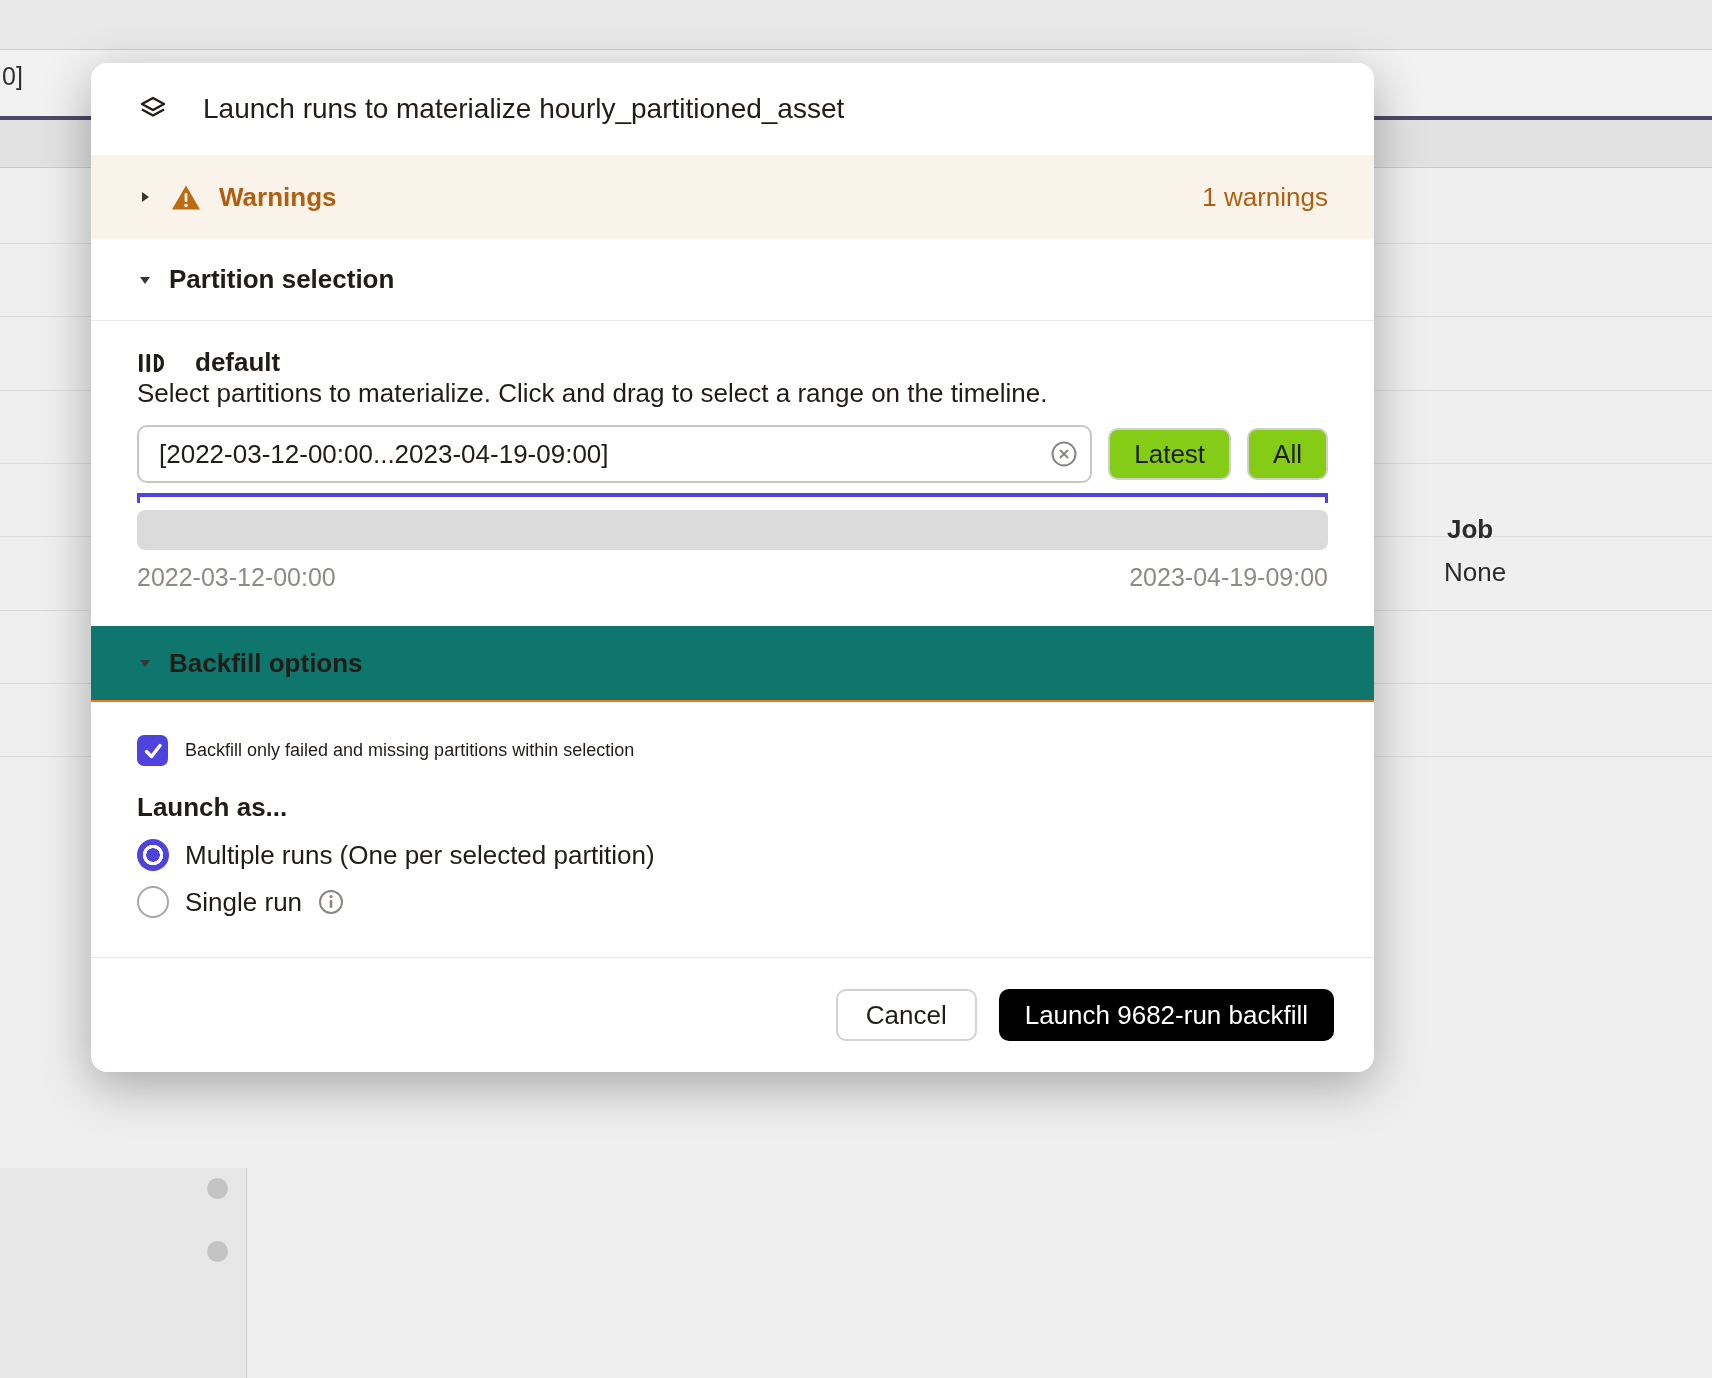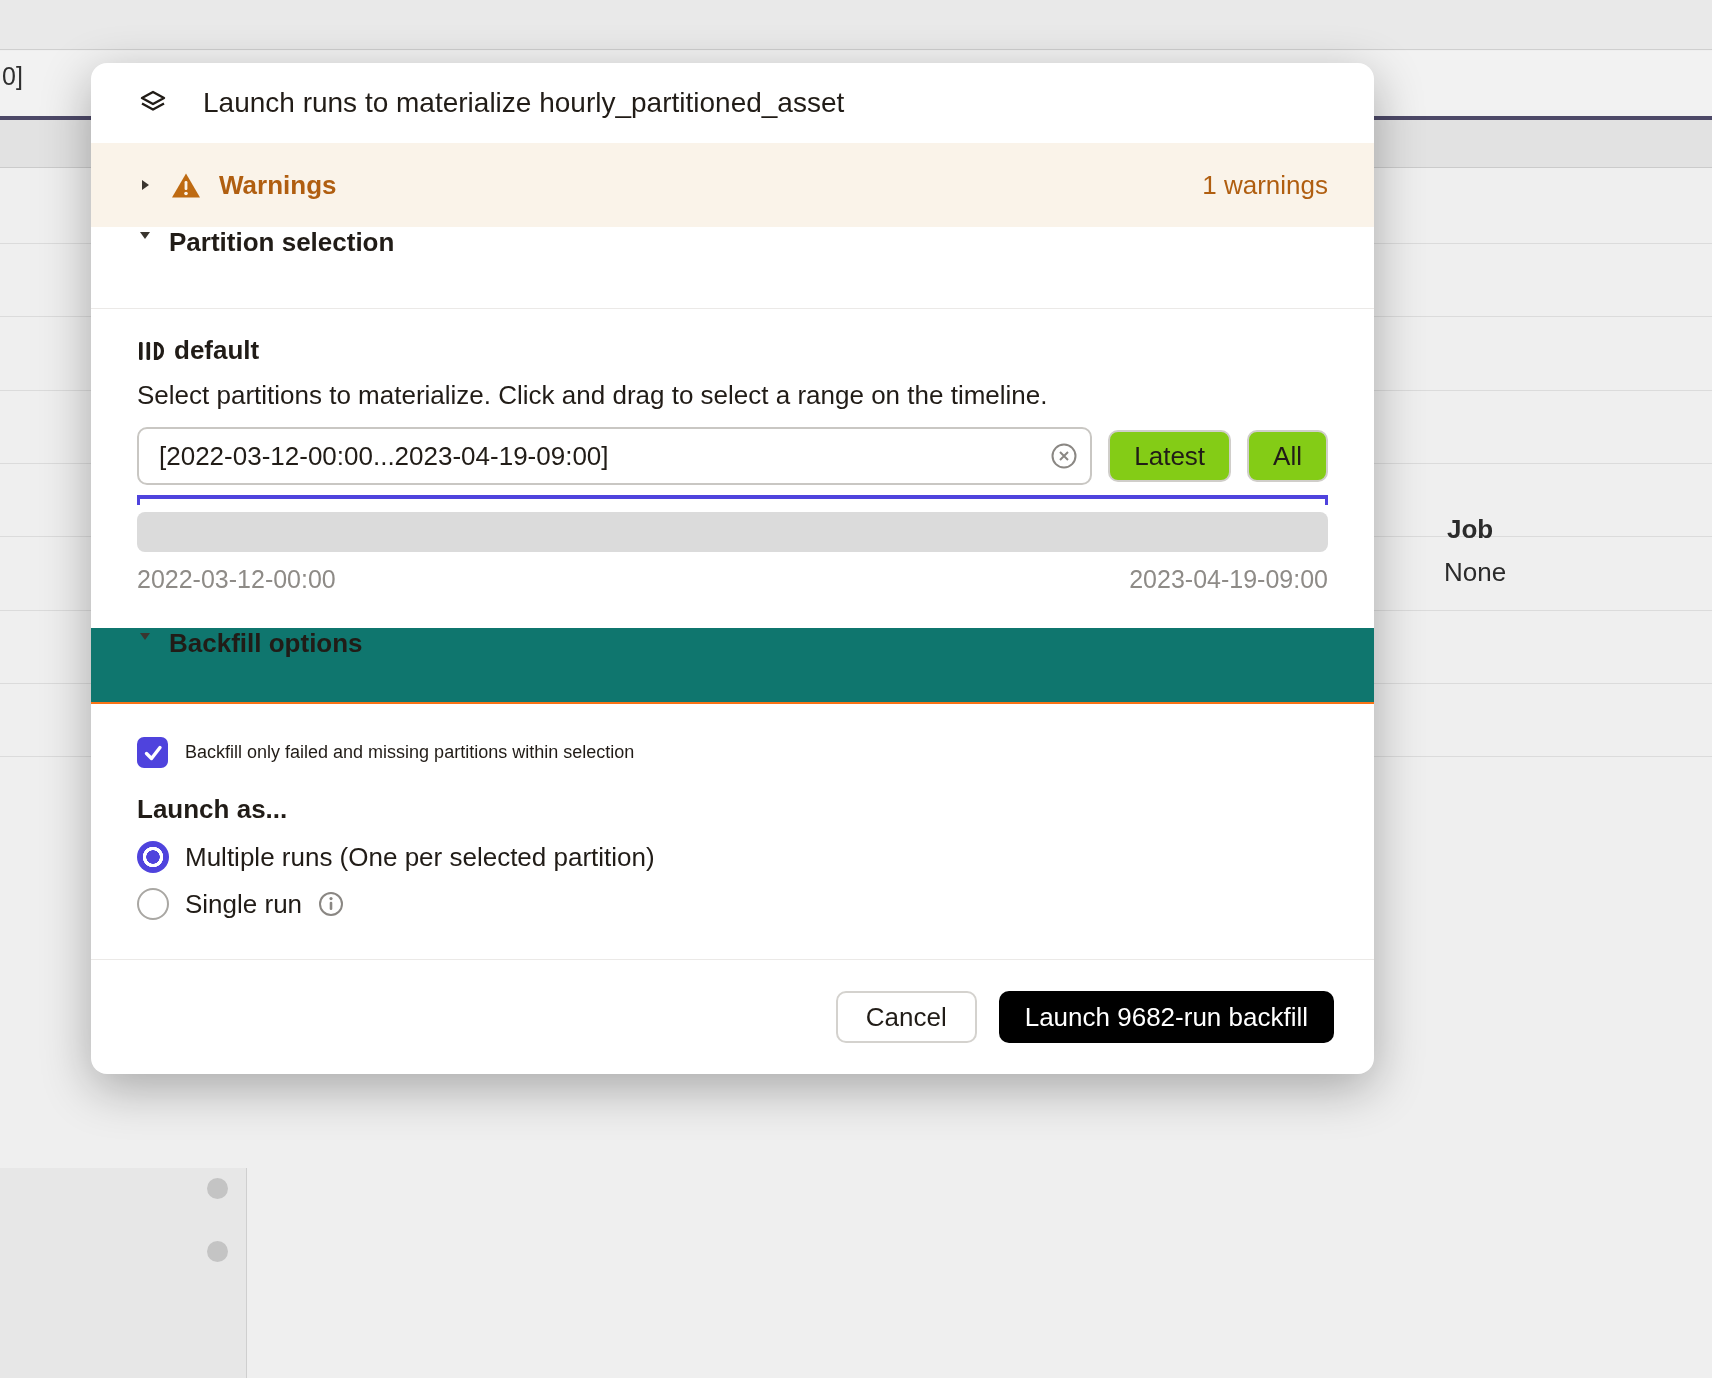--- a/index.html
+++ b/index.html
@@ -24,36 +24,36 @@
   .bg-none { left:1444px; top:557px; font-size:26px; color:#2B2B2B; }
   .bg-leftpanel { left:0; top:1168px; width:247px; height:210px; background:#E7E7E7; border-right:1px solid #CFCFCF; }
   .bg-dot { width:21px; height:21px; border-radius:50%; background:#C4C4C4; }
 
   
   .modal {
     left:91px; top:63px; width:1283px;
     background:#fff; border-radius:16px; overflow:hidden;
     box-shadow:0 14px 50px rgba(0,0,0,.30);
   }
-  .m-header { height:80px; display:flex; align-items:center; padding:8px 46px; gap:34px; }
+  .m-header { height:92px; display:flex; align-items:center; padding:8px 46px; gap:34px; }
   .m-title  { font-size:28px; font-weight:500; color:#211C17; }
 
   .m-warnings { height:84px; background:#FAF3E9; display:flex; align-items:center; padding:0 46px; gap:18px; cursor:pointer; }
   .warn-label { color:#B05E10; font-weight:600; font-size:26px; }
   .warn-count { margin-left:auto; color:#B05E10; font-size:26px; }
 
-  .m-section  { display:flex; align-items:flex-start; padding:0 46px; gap:16px; cursor:pointer; }
+  .m-section  { display:flex; align-items:center; padding:0 46px; gap:16px; cursor:pointer; }
   .sec-partition { height:82px; background:#fff; border-bottom:1px solid #EBE9E7; }
   .sec-label  { font-weight:600; font-size:26px; color:#211C17; }
   .sec-count  { margin-left:auto; font-size:26px; color:#211C17; }
   .sec-tags     { height:86px; background:#FAFAF8; border-top:1px solid #EBE9E7; border-bottom:1px solid #EBE9E7; }
   .sec-backfill { height:76px; background:#0f766e; border-bottom:2px solid #f97316; }
 
   .m-content { padding:26px 46px 0 46px; }
-  .dim-row  { display:flex; align-items:center; gap:9px; margin-bottom:14px; }
+  .dim-row  { display:flex; align-items:center; gap:30px; margin-bottom:0; }
   .dim-name { font-weight:600; font-size:26px; }
   .dim-desc { font-size:26px; margin-bottom:16px; }
 
   .input-row { display:flex; align-items:center; gap:16px; margin-bottom:10px;border-radius:13px; }
   .part-input-wrap { position:relative; flex:1; height:58px; }
   .part-input {
     width:100%; height:58px; border:2px solid #C9C7C3; border-radius:10px;
     padding:0 58px 0 20px; font-size:26px; color:#211C17;
     font-family:"Liberation Sans", sans-serif; background:#fff; outline:none;
   }

